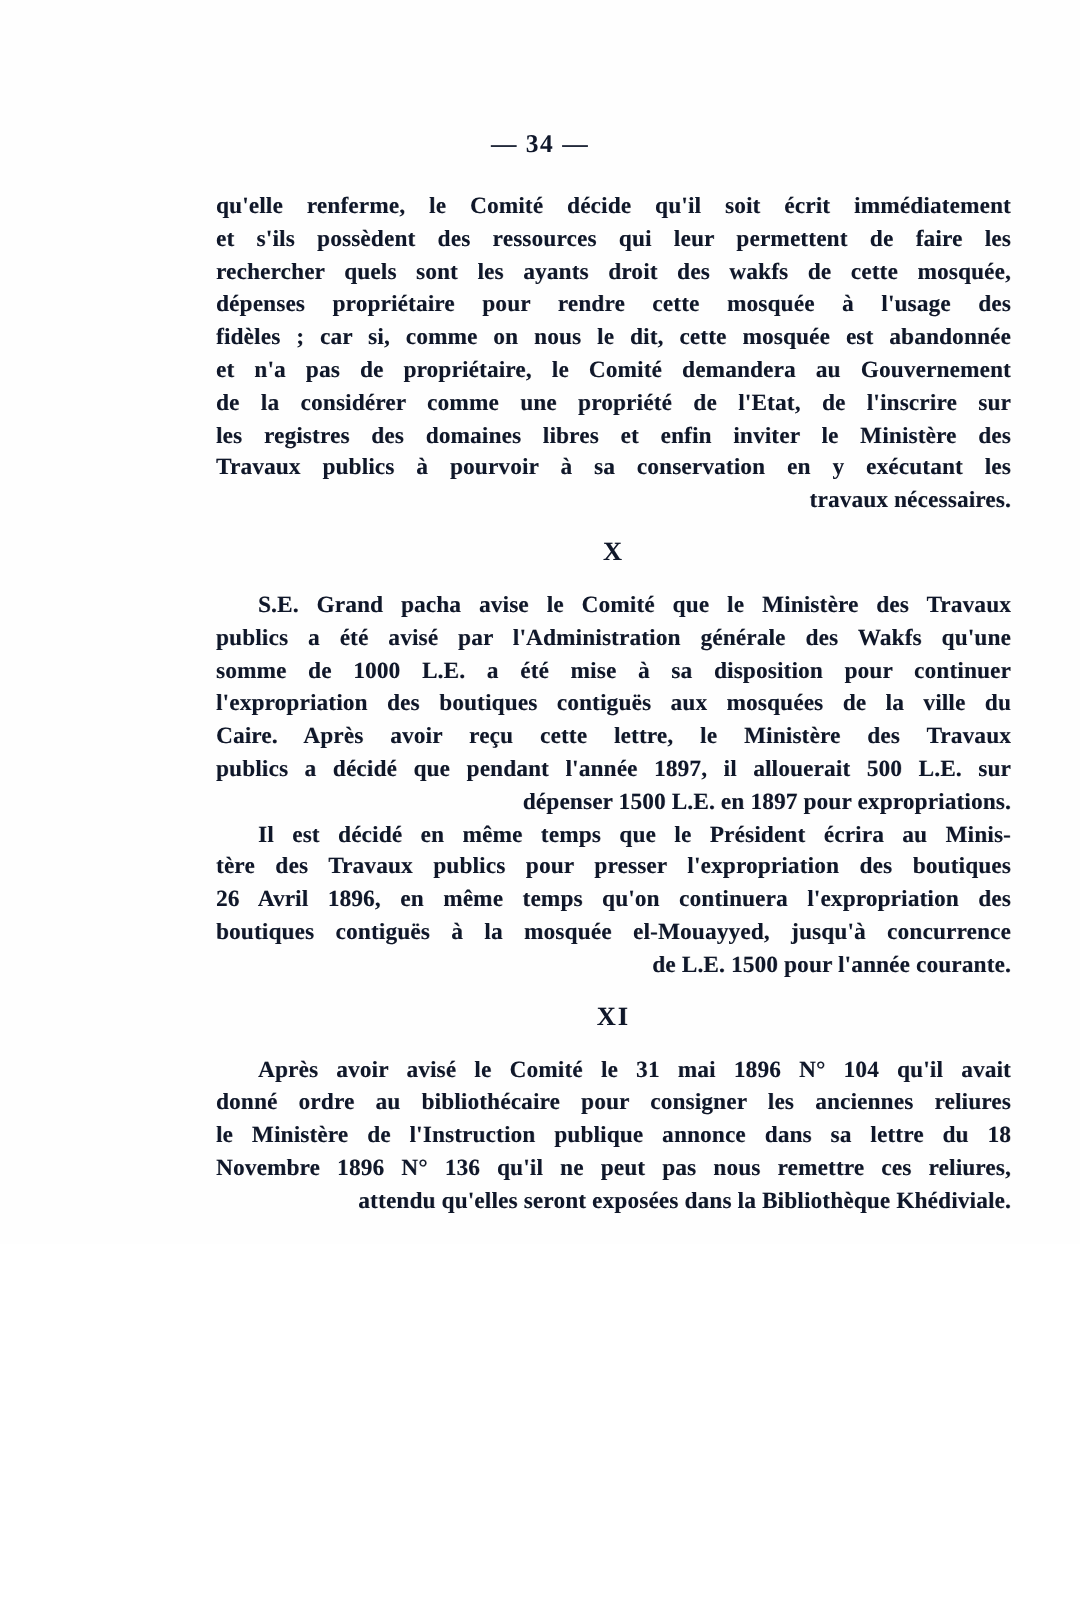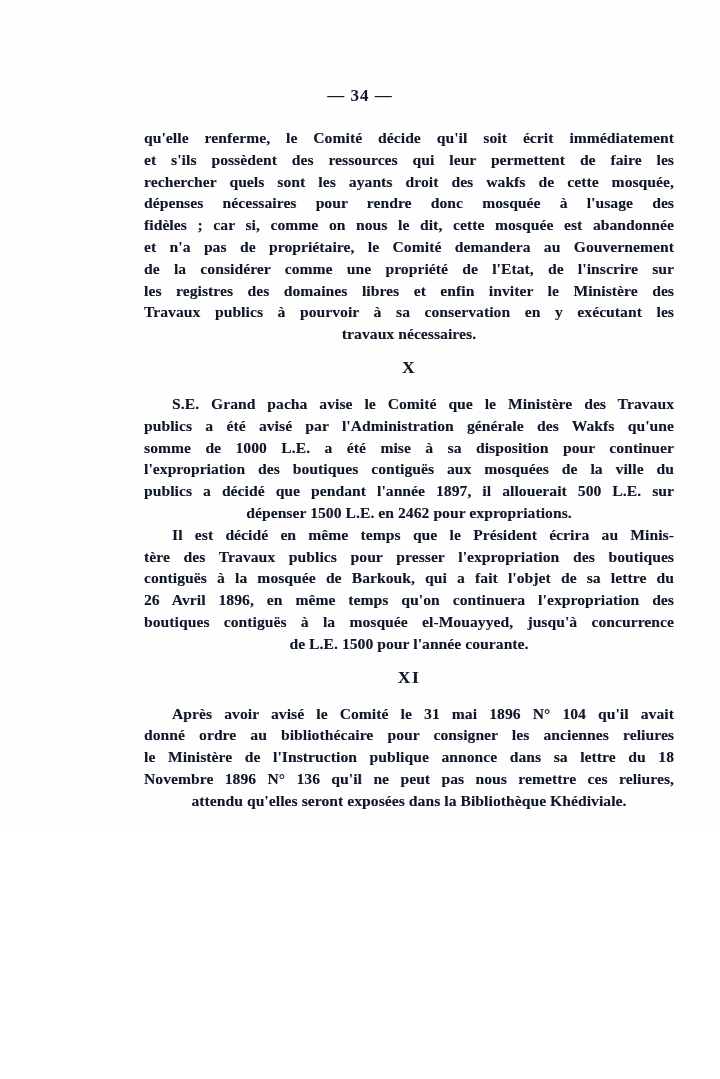--- a/index.html
+++ b/index.html
@@ -36,21 +36,21 @@
     font-weight: 700;
     line-height: 21.8px;
     height: 21.8px;
     overflow: hidden;
     text-align: justify;
     letter-spacing: 0.1px;
     text-shadow: 0.3px 0.3px 0 rgba(20,20,20,0.35);
   }
   
   .line::after { content: ""; display: inline-block; width: 100%; height: 0; }
-  .line.last { text-align: center; }
+  .line.last { text-align: right; }
   .line.last::after { content: none; }
   .line.first { text-indent: 28px; }
   .section-heading {
     text-align: center;
     font-size: 17.5px;
     font-weight: 700;
     line-height: 22px;
     margin: 11px 0 15px 0;
     letter-spacing: 1.5px;
     text-shadow: 0.3px 0.3px 0 rgba(20,20,20,0.35);
@@ -59,41 +59,41 @@
 </head>
 <body>
 
 <div class="page">
   <div class="page-number">— 34 —</div>
   <div class="content" id="content">
       <div class="paragraph">
         <div class="line">qu'elle renferme, le Comité décide qu'il soit écrit immédiatement</div>
         <div class="line">et s'ils possèdent des ressources qui leur permettent de faire les</div>
         <div class="line">rechercher quels sont les ayants droit des wakfs de cette mosquée,</div>
-        <div class="line">dépenses nécessaires pour rendre donc mosquée à l'usage des</div>
+        <div class="line">dépenses propriétaire pour rendre cette mosquée à l'usage des</div>
         <div class="line">fidèles ; car si, comme on nous le dit, cette mosquée est abandonnée</div>
         <div class="line">et n'a pas de propriétaire, le Comité demandera au Gouvernement</div>
         <div class="line">de la considérer comme une propriété de l'Etat, de l'inscrire sur</div>
         <div class="line">les registres des domaines libres et enfin inviter le Ministère des</div>
         <div class="line">Travaux publics à pourvoir à sa conservation en y exécutant les</div>
         <div class="line last">travaux nécessaires.</div>
       </div>
       <div class="section-heading">X</div>
       <div class="paragraph">
         <div class="line first">S.E. Grand pacha avise le Comité que le Ministère des Travaux</div>
         <div class="line">publics a été avisé par l'Administration générale des Wakfs qu'une</div>
         <div class="line">somme de 1000 L.E. a été mise à sa disposition pour continuer</div>
         <div class="line">l'expropriation des boutiques contiguës aux mosquées de la ville du</div>
+        <div class="line">Caire. Après avoir reçu cette lettre, le Ministère des Travaux</div>
         <div class="line">publics a décidé que pendant l'année 1897, il allouerait 500 L.E. sur</div>
-        <div class="line last">dépenser 1500 L.E. en 2462 pour expropriations.</div>
+        <div class="line last">dépenser 1500 L.E. en 1897 pour expropriations.</div>
       </div>
       <div class="paragraph">
         <div class="line first">Il est décidé en même temps que le Président écrira au Minis-</div>
         <div class="line">tère des Travaux publics pour presser l'expropriation des boutiques</div>
-        <div class="line">contiguës à la mosquée de Barkouk, qui a fait l'objet de sa lettre du</div>
         <div class="line">26 Avril 1896, en même temps qu'on continuera l'expropriation des</div>
         <div class="line">boutiques contiguës à la mosquée el-Mouayyed, jusqu'à concurrence</div>
         <div class="line last">de L.E. 1500 pour l'année courante.</div>
       </div>
       <div class="section-heading">XI</div>
       <div class="paragraph">
         <div class="line first">Après avoir avisé le Comité le 31 mai 1896 N° 104 qu'il avait</div>
         <div class="line">donné ordre au bibliothécaire pour consigner les anciennes reliures</div>
         <div class="line">le Ministère de l'Instruction publique annonce dans sa lettre du 18</div>
         <div class="line">Novembre 1896 N° 136 qu'il ne peut pas nous remettre ces reliures,</div>

